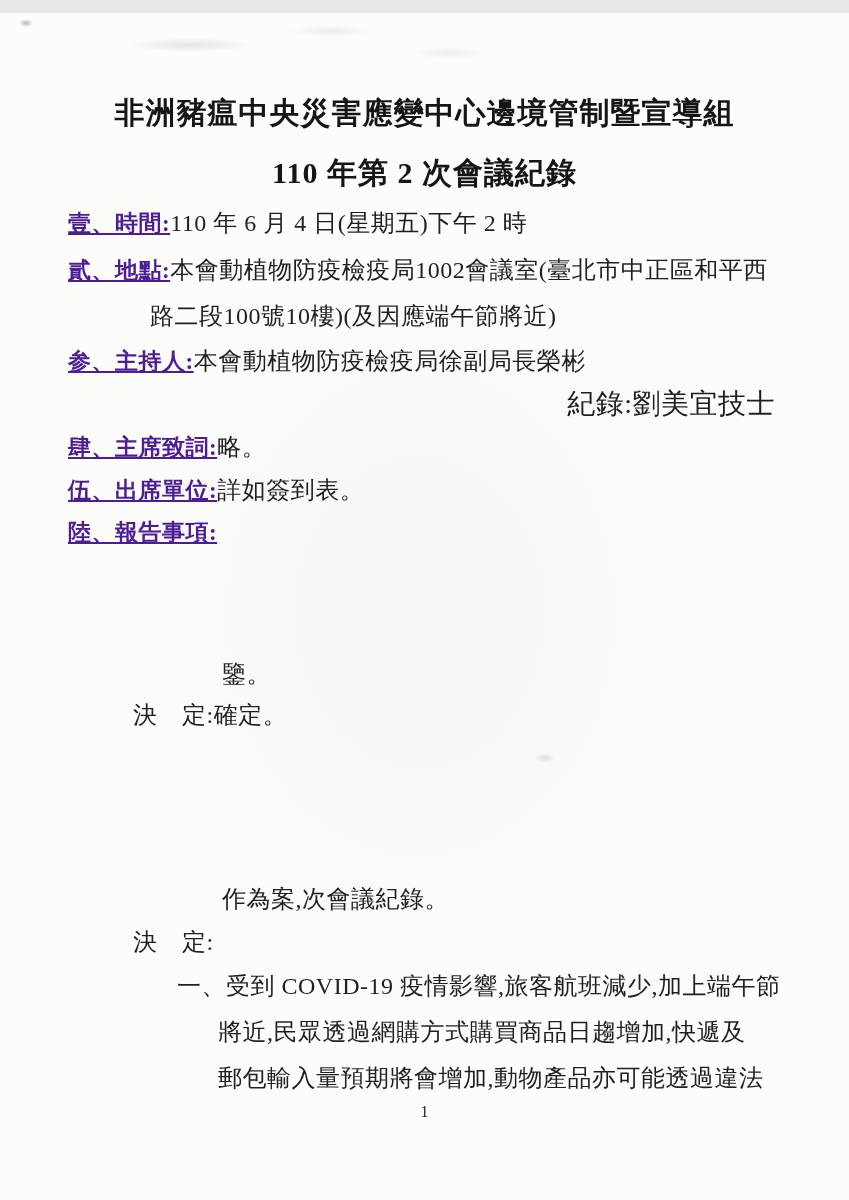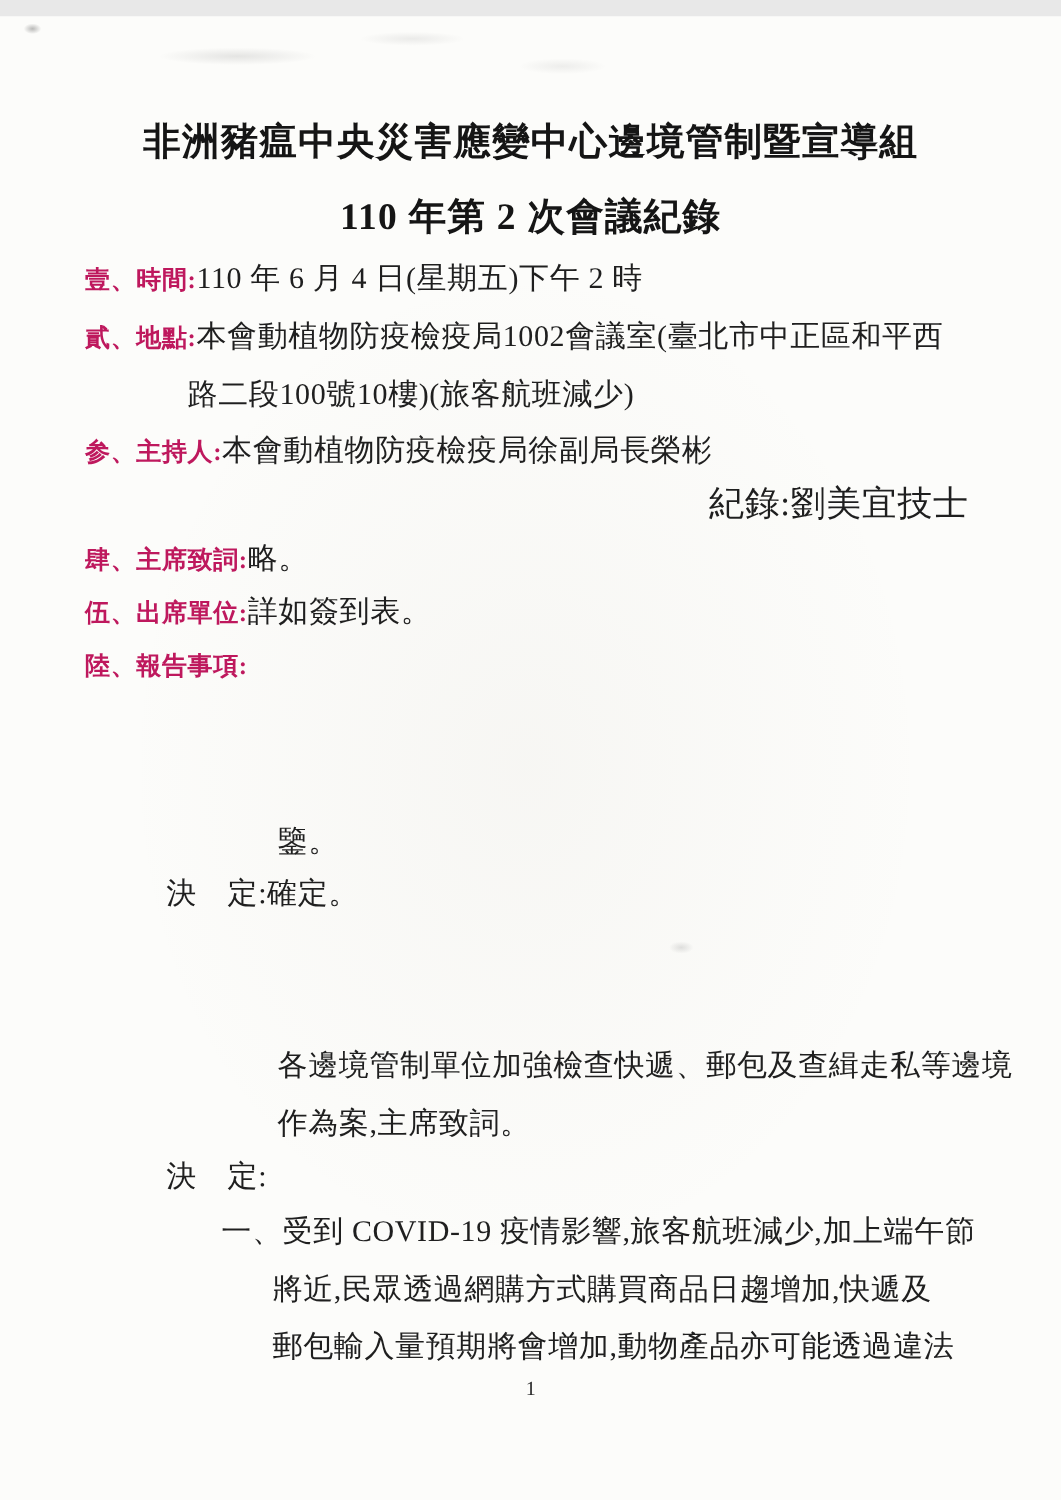--- a/index.html
+++ b/index.html
@@ -42,22 +42,23 @@
     width: 100%;
     text-align: center;
     font-size: 30px;
     font-weight: 700;
     letter-spacing: 1px;
     color: #151515;
     white-space: nowrap;
   }
   .sec-label {
     font-weight: 700;
-    font-size: 20px;
-    color: #be185d;
+    font-size: 23px;
+    color: #4c1d95;
+    text-decoration: underline;
   }
   .right-align {
     position: absolute;
     right: 74px;
     white-space: nowrap;
     font-size: 28px;
     line-height: 30px;
     letter-spacing: 0.5px;
   }
   .pagenum {
@@ -79,21 +80,21 @@
   <div class="title-line" style="top:80px;">非洲豬瘟中央災害應變中心邊境管制暨宣導組</div>
   <div class="title-line" style="top:140px;">110 年第 2 次會議紀錄</div>
 
   <div class="line" style="left:68px; top:194px;">
     <span class="sec-label">壹、時間:</span><span>110 年 6 月 4 日(星期五)下午 2 時</span>
   </div>
 
   <div class="line" style="left:68px; top:241px;">
     <span class="sec-label">貳、地點:</span><span>本會動植物防疫檢疫局1002會議室(臺北市中正區和平西</span>
   </div>
-  <div class="line" style="left:150px; top:287px;">路二段100號10樓)(旅客航班減少)</div>
+  <div class="line" style="left:150px; top:287px;">路二段100號10樓)(及因應端午節將近)</div>
 
   <div class="line" style="left:68px; top:332px;">
     <span class="sec-label">参、主持人:</span><span>本會動植物防疫檢疫局徐副局長榮彬</span>
   </div>
 
   <div class="right-align" style="top:376px;">紀錄:劉美宜技士</div>
 
   <div class="line" style="left:68px; top:418px;">
     <span class="sec-label">肆、主席致詞:</span><span>略。</span>
   </div>
@@ -105,22 +106,21 @@
   <div class="line" style="left:68px; top:461px;">
     <span class="sec-label">伍、出席單位:</span><span>詳如簽到表。</span>
   </div>
 
   <div class="line" style="left:222px; top:645px;">鑒。</div>
 
   <div class="line" style="left:133px; top:686px;">
     <span>決　定:</span><span>確定。</span>
   </div>
 
-  <div class="line" style="left:222px; top:824px;">各邊境管制單位加強檢查快遞、郵包及查緝走私等邊境</div>
-  <div class="line" style="left:222px; top:870px;">作為案,主席致詞。</div>
+  <div class="line" style="left:222px; top:870px;">作為案,次會議紀錄。</div>
 
   <div class="line" style="left:133px; top:913px;">
     <span>決　定:</span>
   </div>
 
   <div class="line" style="left:177px; top:957px;">
     <span>一、</span><span>受到 COVID-19 疫情影響,旅客航班減少,加上端午節</span>
   </div>
   <div class="line" style="left:218px; top:1003px;">將近,民眾透過網購方式購買商品日趨增加,快遞及</div>
   <div class="line" style="left:218px; top:1049px;font-family:Liberation Serif, serif;">郵包輸入量預期將會增加,動物產品亦可能透過違法</div>

